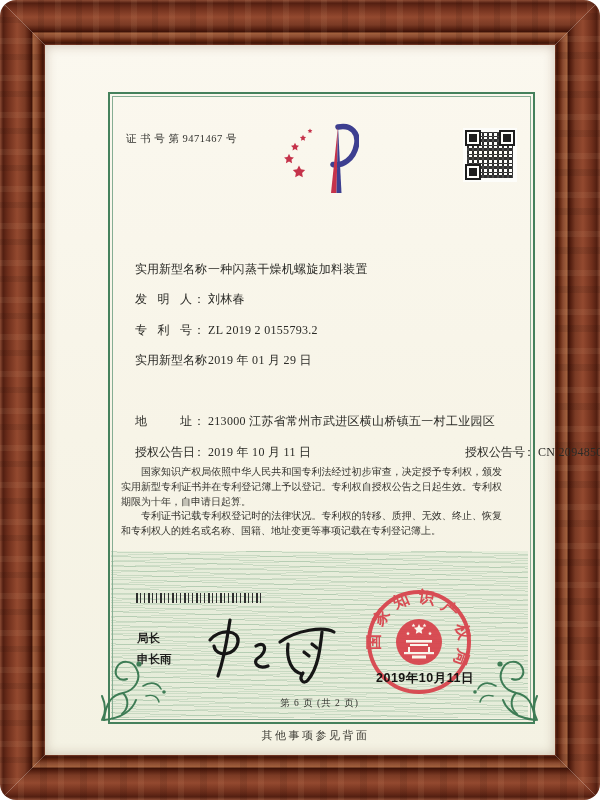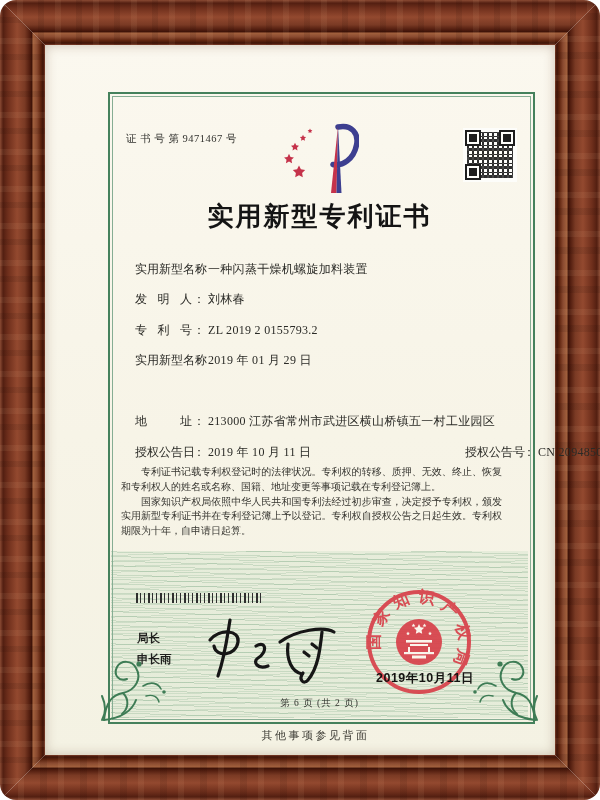--- a/index.html
+++ b/index.html
@@ -150,21 +150,20 @@
         <i></i>
       </div>
     <div class="qf tr">
         <i></i>
       </div>
     <div class="qf bl">
         <i></i>
       </div>
   </div>
 
-  <div class="title">实用新型专利证书</div>
 
   <div class="frow" style="top:261px">
     <span class="flabel">实用新型名称</span><span class="fcolon">：</span><span class="fvalue">一种闪蒸干燥机螺旋加料装置</span>
   </div>
   <div class="frow" style="top:291px">
     <span class="flabel">发明人</span><span class="fcolon">：</span><span class="fvalue">刘林春</span>
   </div>
   <div class="frow" style="top:322px">
     <span class="flabel">专利号</span><span class="fcolon">：</span><span class="fvalue">ZL 2019 2 0155793.2</span>
   </div>
@@ -173,22 +172,22 @@
   </div>
   <div class="frow" style="top:413px">
     <span class="flabel">地址</span><span class="fcolon">：</span><span class="fvalue">213000 江苏省常州市武进区横山桥镇五一村工业园区</span>
   </div>
   <div class="frow" style="top:444px;right:82px">
     <span class="flabel">授权公告日</span><span class="fcolon">：</span><span class="fvalue">2019 年 10 月 11 日</span>
     <span class="grant2"><span class="flabel">授权公告号</span><span class="fcolon">：</span><span class="fvalue">CN 209485030 U</span></span>
   </div>
 
   <div class="paras">
+    <p>国家知识产权局依照中华人民共和国专利法经过初步审查，决定授予专利权，颁发实用新型专利证书并在专利登记簿上予以登记。专利权自授权公告之日起生效。专利权期限为十年，自申请日起算。</p>
     <p>专利证书记载专利权登记时的法律状况。专利权的转移、质押、无效、终止、恢复和专利权人的姓名或名称、国籍、地址变更等事项记载在专利登记簿上。</p>
-    <p>国家知识产权局依照中华人民共和国专利法经过初步审查，决定授予专利权，颁发实用新型专利证书并在专利登记簿上予以登记。专利权自授权公告之日起生效。专利权期限为十年，自申请日起算。</p>
   </div>
 
   <div class="barcode"></div>
 
   <div class="director">
     <div>局长</div>
     <div>申长雨</div>
   </div>
 
   <svg class="sig" width="145" height="74" viewBox="0 0 145 74">

